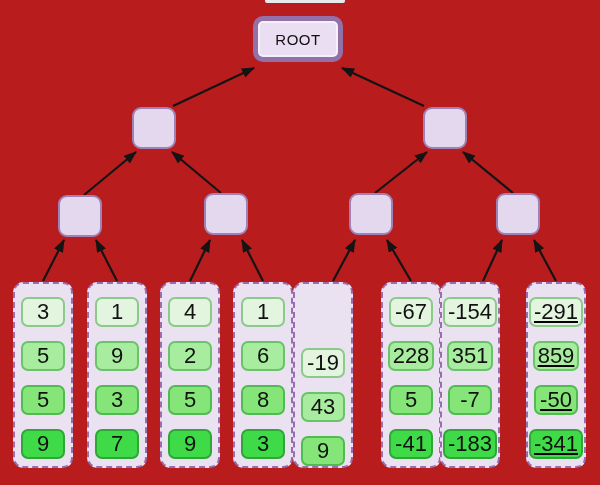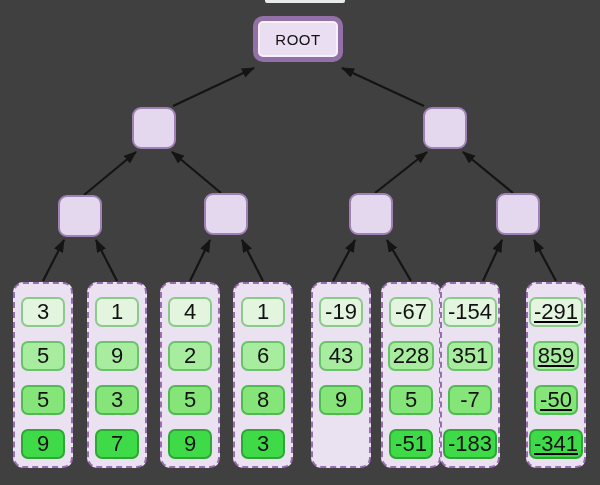--- a/index.html
+++ b/index.html
@@ -1,20 +1,20 @@
 <!DOCTYPE html>
 <html><head>
 <meta charset="utf-8">
 <style>
   html, body { margin: 0; padding: 0; background: #ffffff; }
   .canvas {
     position: relative;
     width: 600px;
     height: 485px;
-    background: #404040;
+    background: #b91c1c;
     font-family: "Liberation Sans", sans-serif;
     overflow: hidden;
   }
   .arrows {
     position: absolute;
     left: 0; top: 0;
     width: 600px; height: 485px;
     pointer-events: none;
   }
   .artifact {
@@ -134,31 +134,31 @@
     <div class="cell s3">9</div>
   </div>
 
   <div class="leaf-col" style="left:233px;">
     <div class="cell s0">1</div>
     <div class="cell s1">6</div>
     <div class="cell s2">8</div>
     <div class="cell s3">3</div>
   </div>
 
-  <div class="leaf-col" style="left:311px;">
+  <div class="leaf-col" style="left:293px;justify-content:flex-end;">
     <div class="cell s0">-19</div>
     <div class="cell s1">43</div>
     <div class="cell s2">9</div>
   </div>
 
   <div class="leaf-col" style="left:381px;text-align:right;">
     <div class="cell s0">-67</div>
     <div class="cell s1">228</div>
     <div class="cell s2">5</div>
-    <div class="cell s3">-51</div>
+    <div class="cell s3">-41</div>
   </div>
 
   <div class="leaf-col" style="left:440px;">
     <div class="cell s0">-154</div>
     <div class="cell s1">351</div>
     <div class="cell s2">-7</div>
     <div class="cell s3">-183</div>
   </div>
 
   <div class="leaf-col" style="left:526px;text-decoration:underline;">

